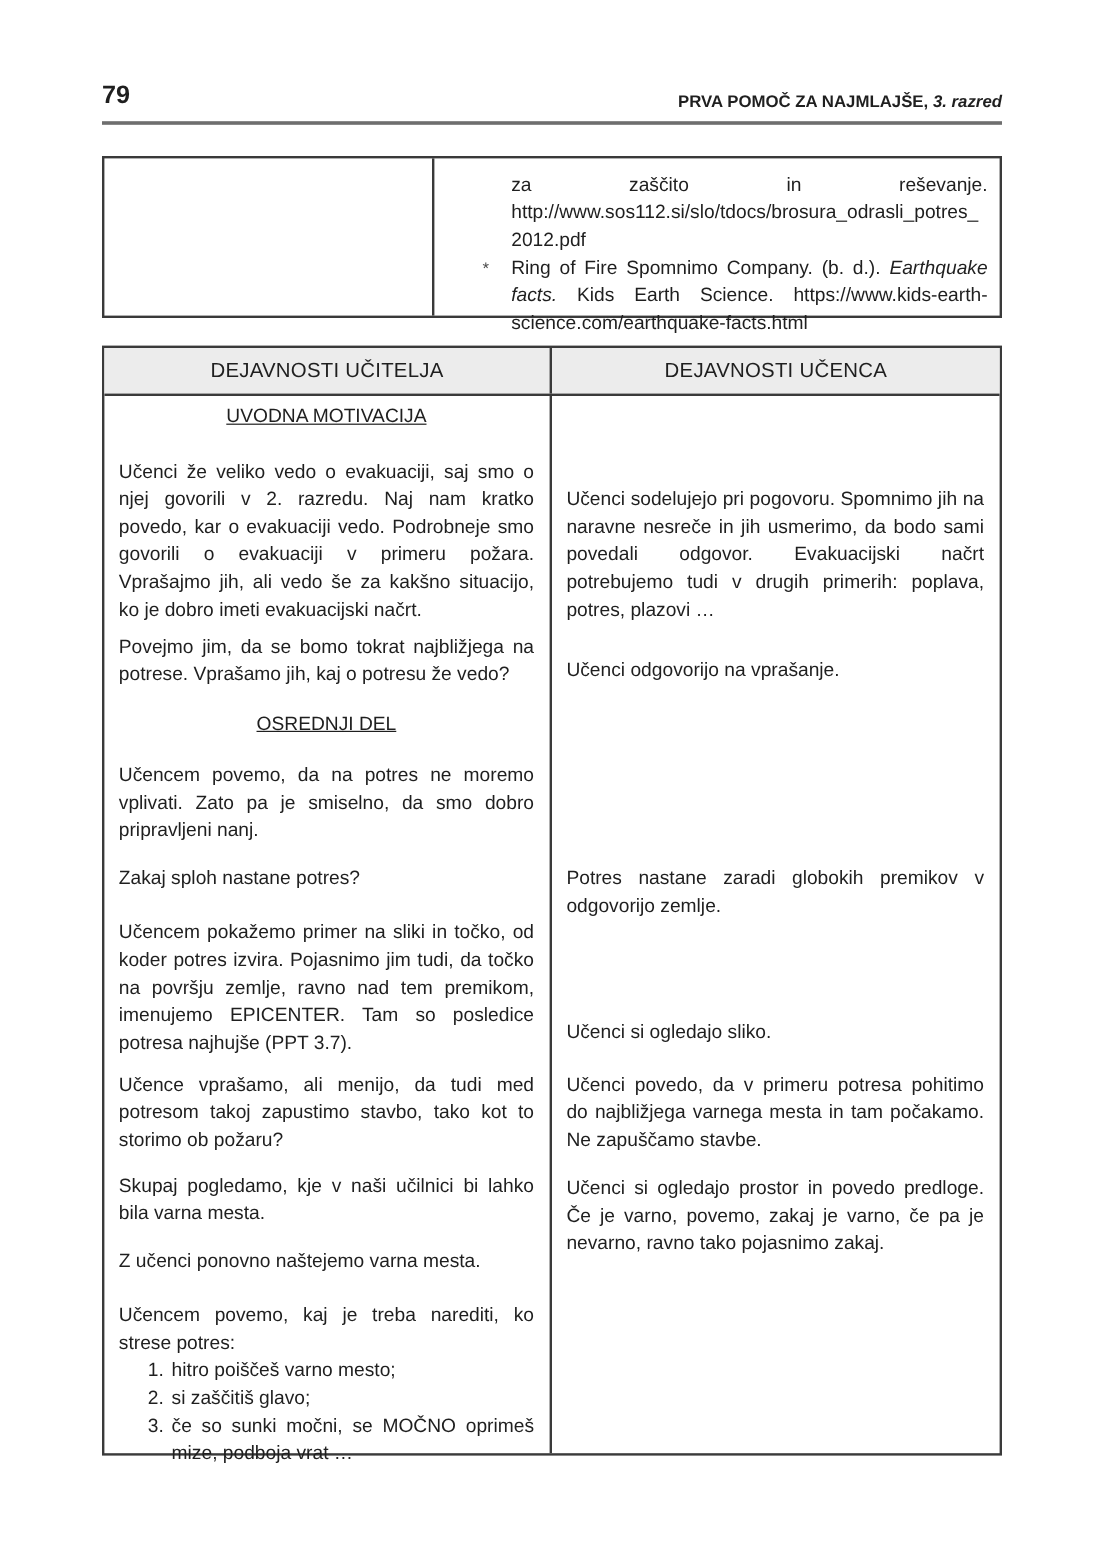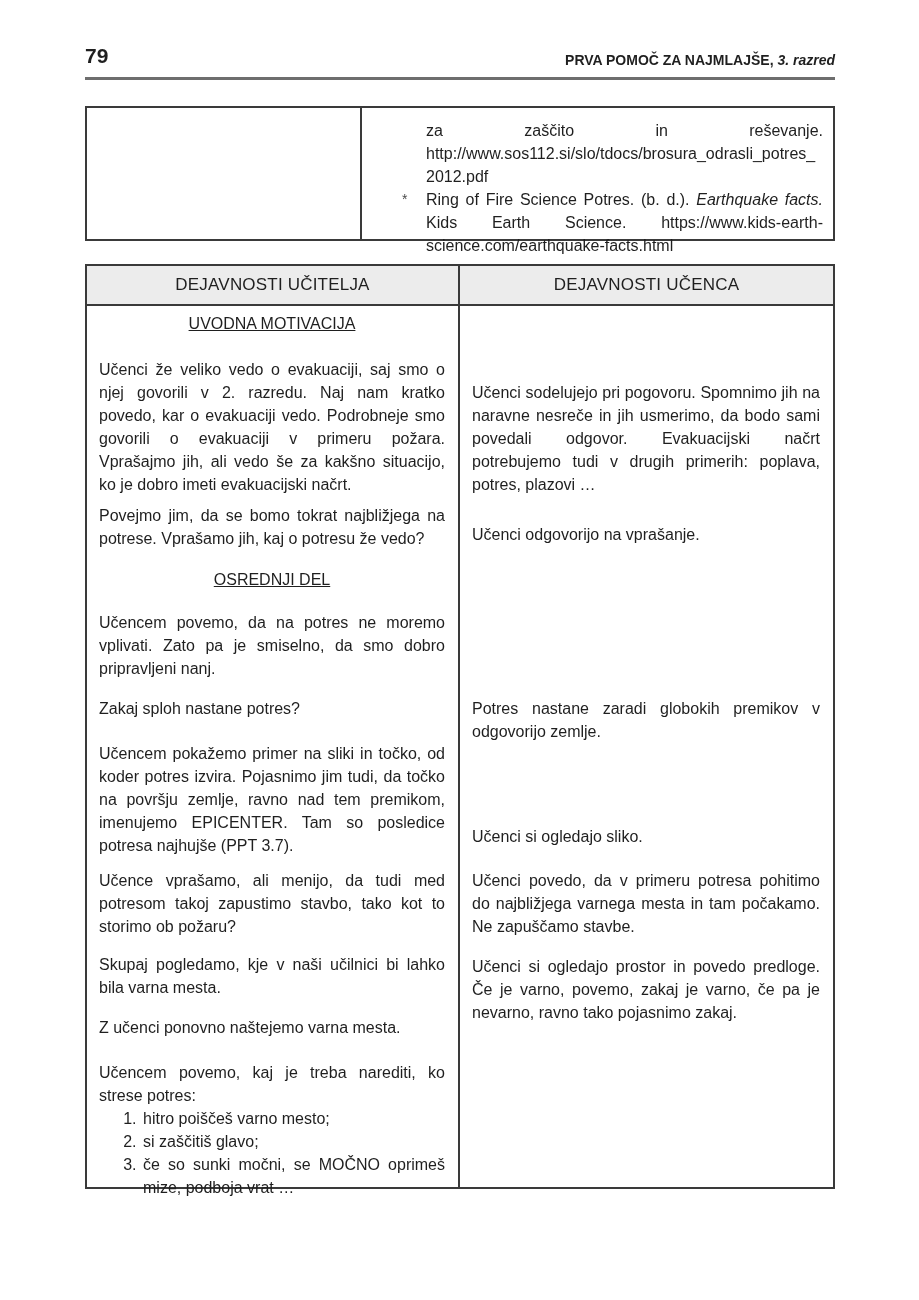--- a/index.html
+++ b/index.html
@@ -9,21 +9,21 @@
     font-family: "Liberation Sans", sans-serif;
     color: #1f1f1f;
     position: relative;
     overflow: hidden;
     hyphens: auto;
   }
   .page { position: absolute; left: 85px; top: 0; width: 750px; }
 
   
   .page-header {
-    padding-top: 44px;
+    padding-top: 68px;
     display: flex; justify-content: space-between; align-items: flex-end;
   }
   .page-number { font-size: 21px; font-weight: bold; }
   .running-title { font-size: 14px; font-weight: bold; }
   .running-title .it { font-style: italic; }
   .header-rule { margin-top: 9px; height: 3px; background: #6e6e6e; }
 
   
   .ref-table {
     margin-top: 26px;
@@ -61,21 +61,21 @@
     <span class="page-number">79</span>
     <span class="running-title"><span>PRVA POMOČ ZA NAJMLAJŠE, </span><span class="it">3. razred</span></span>
   </div>
   <div class="header-rule"></div>
 
   <div class="ref-table">
     <div class="ref-left"></div>
     <div class="ref-right">
       <div class="ref-item">za zaščito in reševanje. http://www.sos112.si/slo/tdocs/brosura_odrasli_potres_2012.pdf</div>
       <div class="ref-item">
-        <span class="ref-marker">*</span><span>Ring of Fire Science Potres. (b. d.). </span><span class="it">Earthquake facts.</span><span> Kids Earth Science. https://www.kids-earth-science.com/earthquake-facts.html</span>
+        <span class="ref-marker">*</span><span>Ring of Fire Spomnimo Company. (b. d.). </span><span class="it">Earthquake facts.</span><span> Kids Earth Science. https://www.kids-earth-science.com/earthquake-facts.html</span>
       </div>
     </div>
   </div>
 
   <div class="main-table">
     <div class="main-header">
       <div class="header-cell first">DEJAVNOSTI UČITELJA</div>
       <div class="header-cell">DEJAVNOSTI UČENCA</div>
     </div>
     <div class="main-body">

